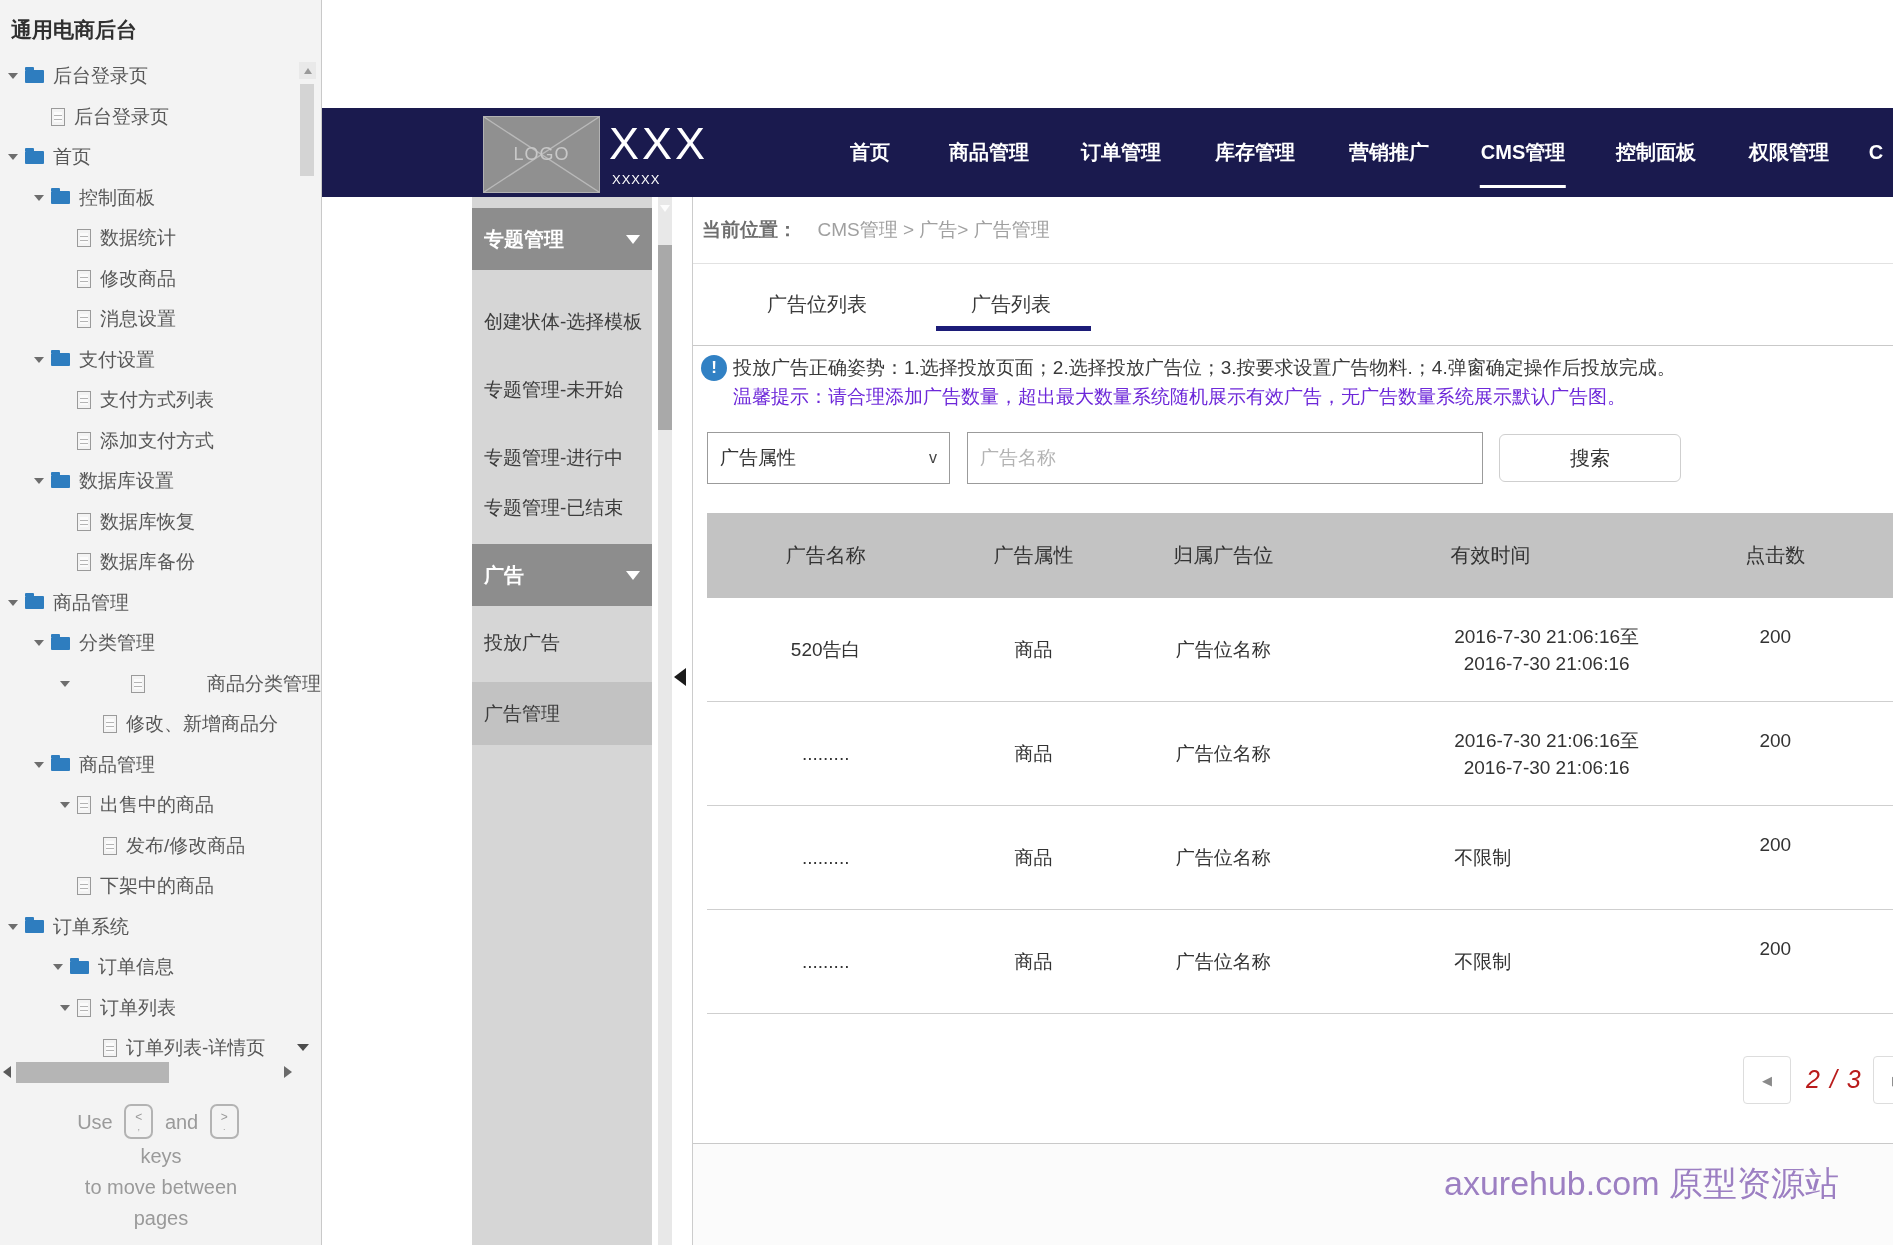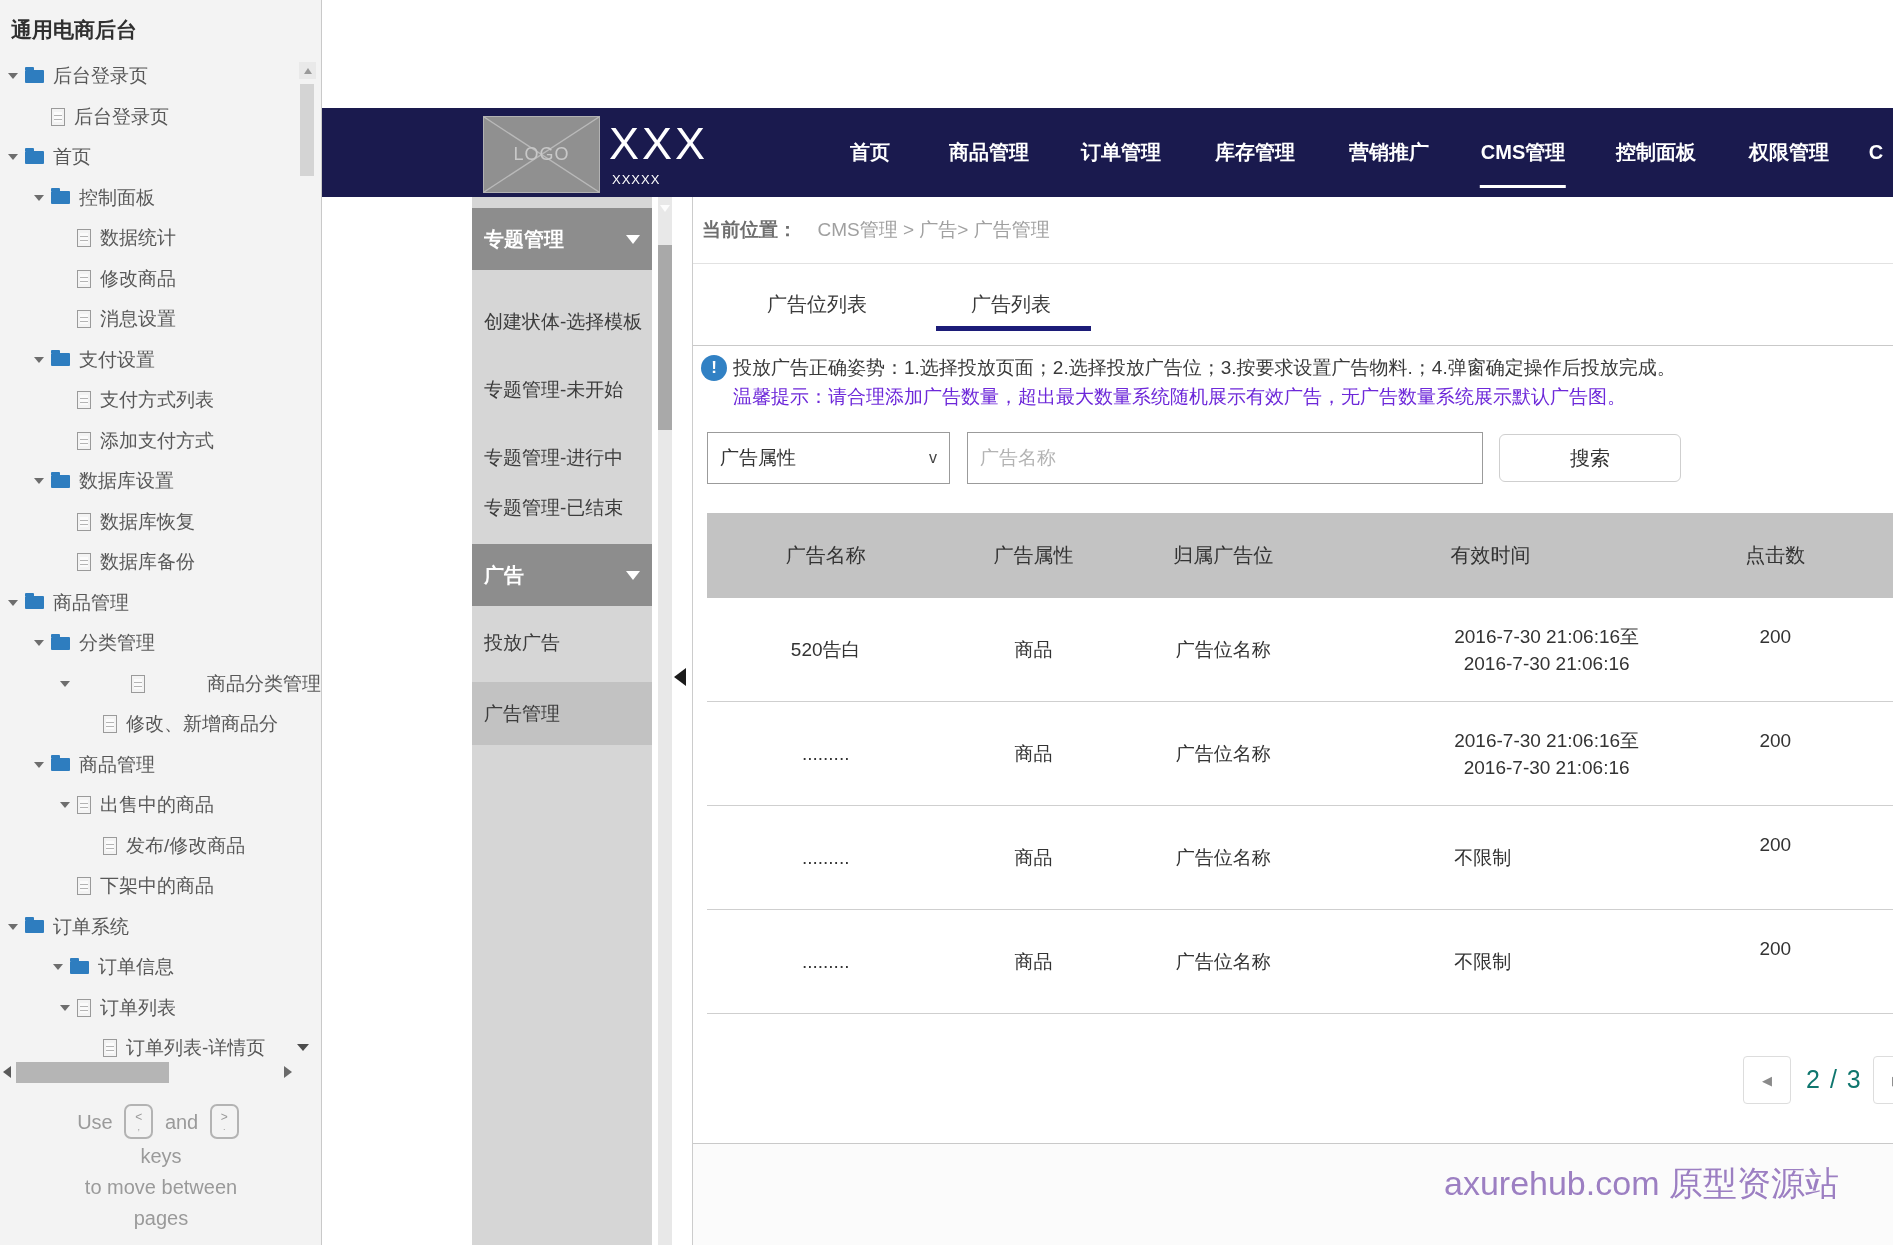--- a/index.html
+++ b/index.html
@@ -99,21 +99,21 @@
   .td{font-size:19px;color:#333;display:flex;align-items:center;justify-content:center;white-space:nowrap;box-sizing:border-box;}
   .c1{width:20%;}.c2{width:15%;}.c3{width:17%;}.c4{width:28%;}.c5{width:20%;}
   .td.c4{justify-content:flex-start;padding-left:130px;}
   .td.c5{align-items:flex-start;padding-top:28px;}
   .timeblk{display:inline-block;text-align:center;line-height:27px;}
   
   .pg-btn{position:absolute;top:859px;width:46px;height:46px;border:1px solid #ddd;border-radius:4px;
        background:#fff;color:#8a8a8a;font-size:13px;display:flex;align-items:center;justify-content:center;cursor:default;}
   #pg-prev{left:1050px;}
   #pg-next{left:1180px;}
-  .pg-label{position:absolute;left:1108px;top:859px;height:46px;line-height:46px;font-size:25px;color:#0f766e;white-space:nowrap;}
+  .pg-label{position:absolute;left:1108px;top:859px;height:46px;line-height:46px;font-size:25px;color:#b91c1c;white-space:nowrap;font-style:italic;}
   .pg-label span{margin:0 5px;}
   #cfooter{position:absolute;left:0;top:946px;width:100%;height:102px;background:#fbfbfb;border-top:1px solid #c9c9c9;}
   .watermark{position:absolute;left:751px;top:17px;font-size:34px;color:#9c7fc2;white-space:nowrap;}
 </style>
 </head>
 <body>
 
 <div id="sitemap">
   <div class="sm-title">通用电商后台</div>
   <div id="tree">

